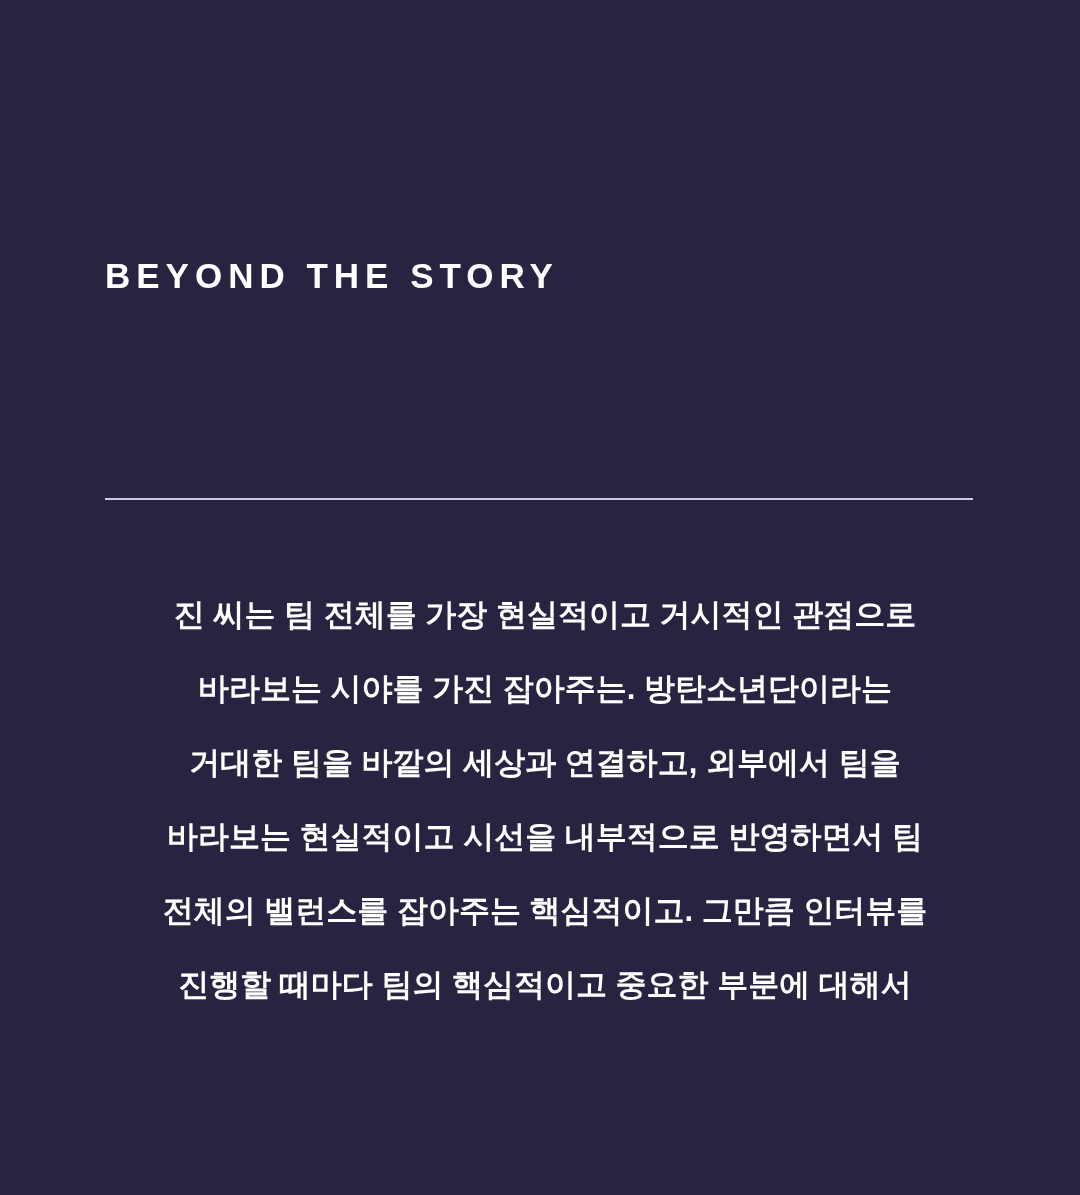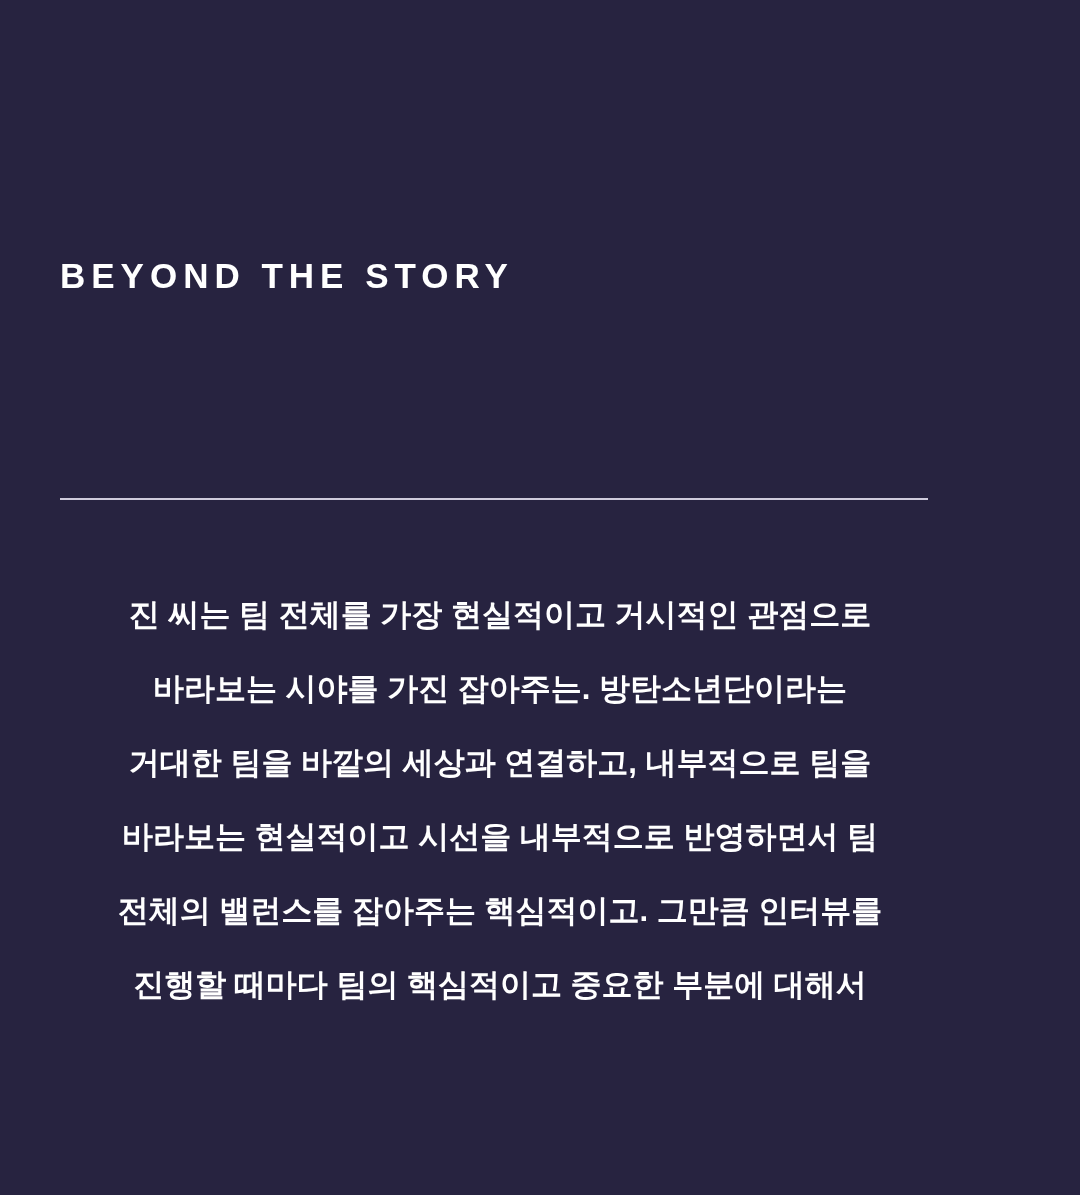--- a/index.html
+++ b/index.html
@@ -11,21 +11,21 @@
     height: 1195px;
     background: #272340;
     font-family: "Liberation Sans", sans-serif;
     overflow: hidden;
   }
   .page {
     position: relative;
     width: 1080px;
     height: 1160px;
     box-sizing: border-box;
-    padding: 105px 105px 0 60px;
+    padding: 105px 105px 0 105px;
   }
   .heading {
     color: #ffffff;
     font-family: "Liberation Sans", sans-serif;
     font-weight: bold;
     font-size: 35px;
     letter-spacing: 6px;
     line-height: 1.95;
     margin: 0;
     white-space: pre;
@@ -62,20 +62,20 @@
 
   <h1 class="heading">
     <span class="heading-line">BEYOND THE STORY</span>
   </h1>
 
   <div class="rule"></div>
 
   <div class="body-text">
     <span class="body-line">진 씨는 팀 전체를 가장 현실적이고 거시적인 관점으로</span>
     <span class="body-line">바라보는 시야를 가진 잡아주는. 방탄소년단이라는</span>
-    <span class="body-line">거대한 팀을 바깥의 세상과 연결하고, 내부적으로 팀을</span>
+    <span class="body-line">거대한 팀을 바깥의 세상과 연결하고, 외부에서 팀을</span>
     <span class="body-line">바라보는 현실적이고 시선을 내부적으로 반영하면서 팀</span>
     <span class="body-line">전체의 밸런스를 잡아주는 핵심적이고. 그만큼 인터뷰를</span>
     <span class="body-line">진행할 때마다 팀의 핵심적이고 중요한 부분에 대해서</span>
 
   </div>
 
 </div>
 
 </body></html>

